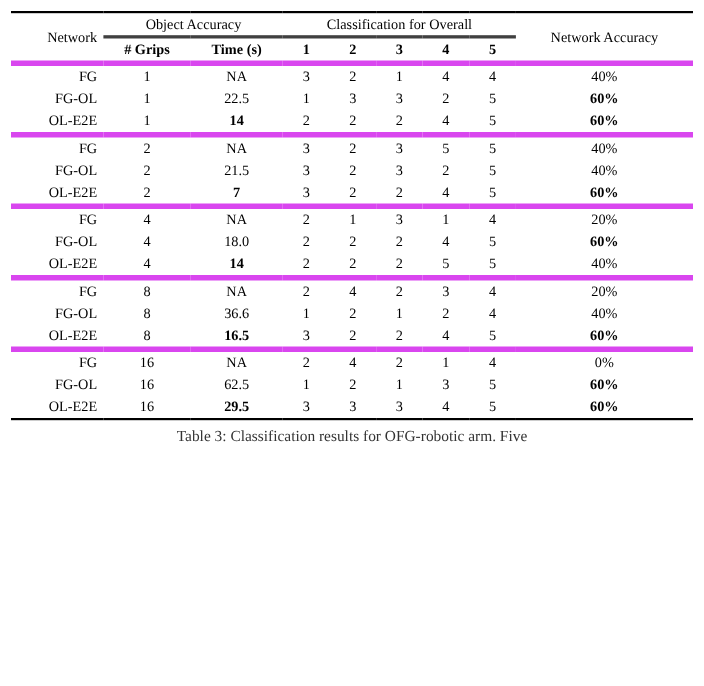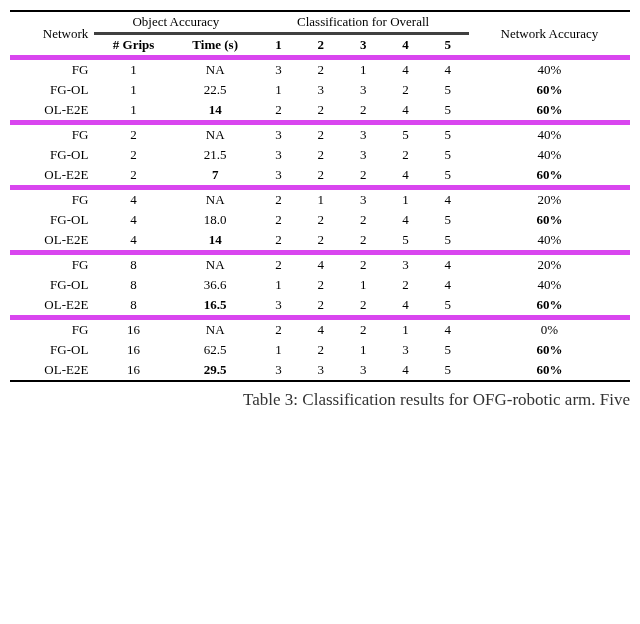--- a/index.html
+++ b/index.html
@@ -40,22 +40,22 @@
       border-top: 5px solid #d946ef;
     }
     .left-align {
       text-align: right;
     }
     .bold {
       font-weight: bold;
     }
     .caption {
       margin-top: 8px;
-      font-size: 17px;
-      text-align: right;
+      font-size: 14px;
+      text-align: center;
       color: #333;
     }
     .multirow-header {
       vertical-align: middle;
     }
   </style>
 </head>
 <body>
 
 <div class="table-wrapper">

